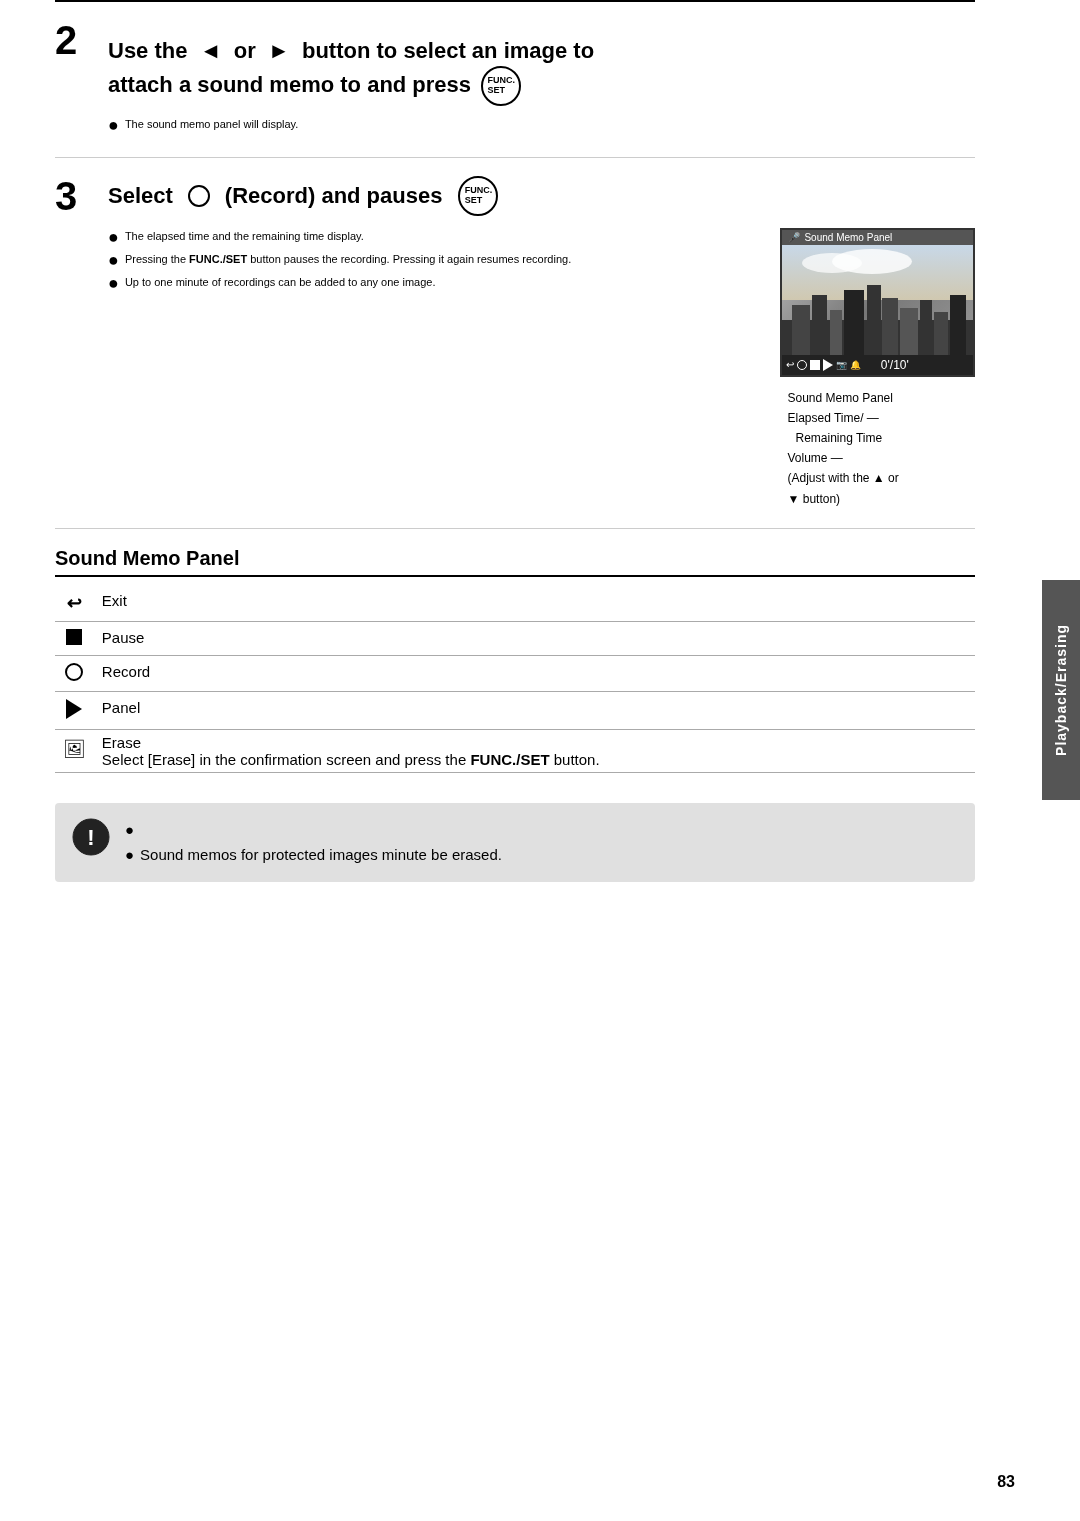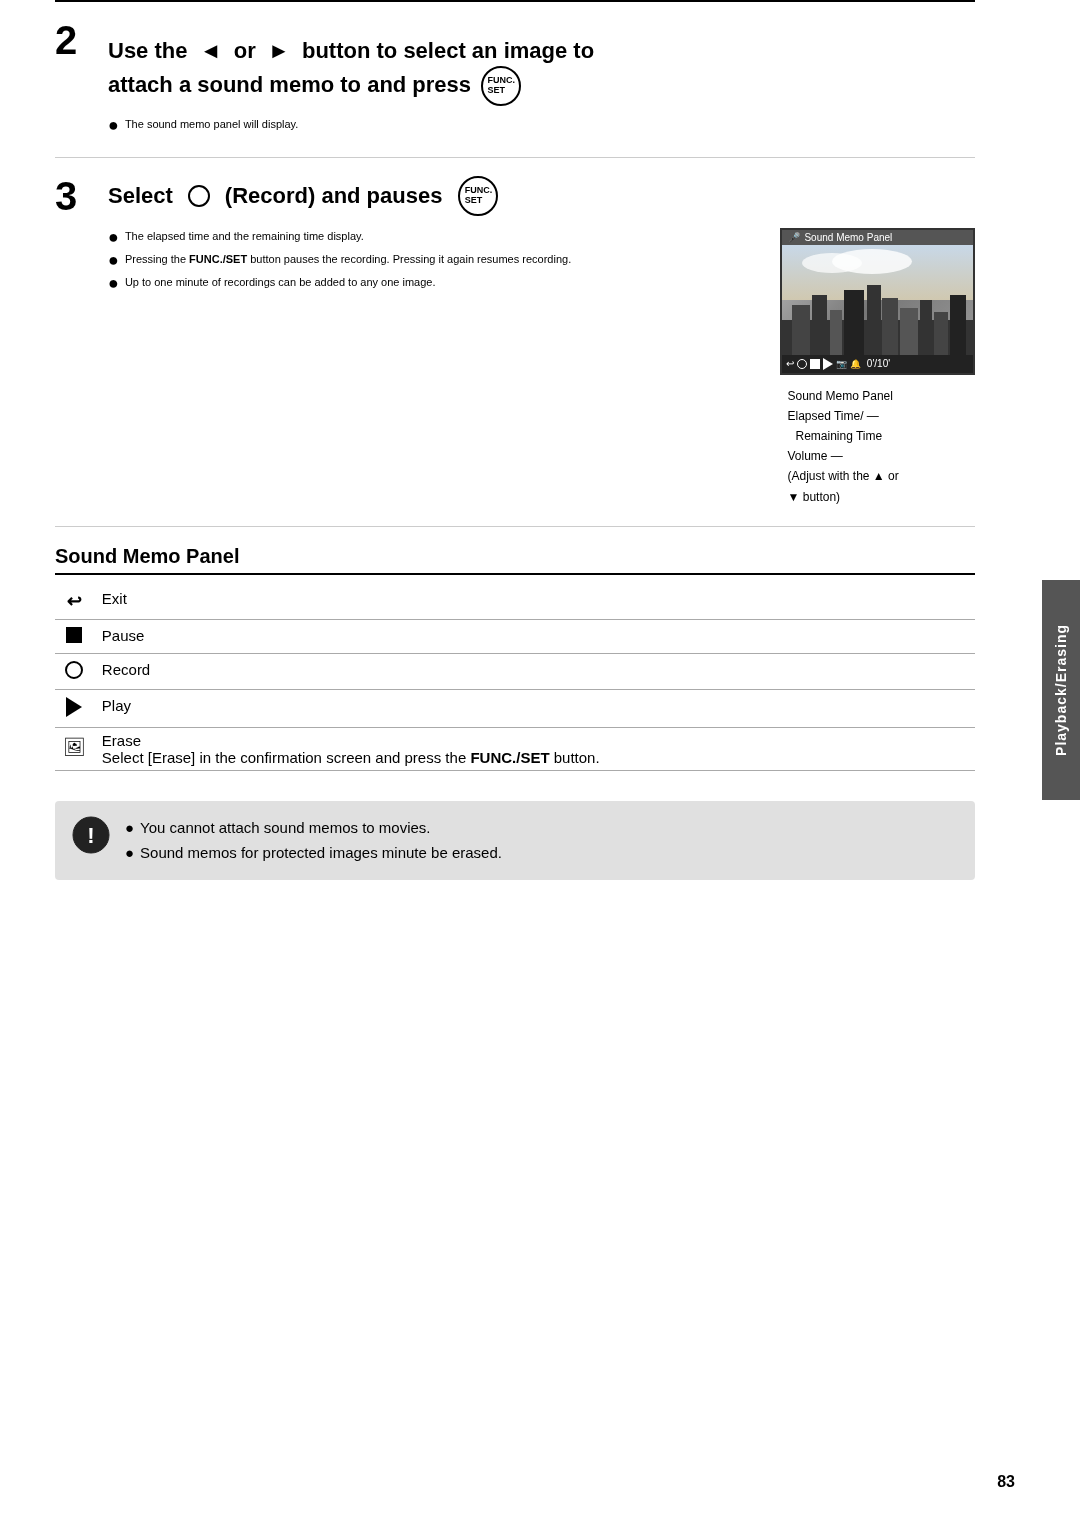--- a/index.html
+++ b/index.html
@@ -387,21 +387,21 @@
                     <rect x="168" y="15" width="16" height="60" fill="#222"></rect>
                   </svg>
                 </div>
                 <div class="camera-screen-footer">
                   <span style="font-size:10px;">↩</span>
                   <span style="display:inline-block;width:10px;height:10px;border:1.5px solid #fff;border-radius:50%;"></span>
                   <span style="display:inline-block;width:10px;height:10px;border:1.5px solid #fff;background:#fff;"></span>
                   <span style="display:inline-block;width:0;height:0;border-top:6px solid transparent;border-bottom:6px solid transparent;border-left:10px solid #fff;"></span>
                   <span style="font-size:9px;">📷</span>
                   <span style="font-size:9px;">🔔</span>
-                  <span style="font-size:10px;margin-left:2px;">0'/10'</span>
+                  <span style="font-size:12px;margin-left:16px;">0'/10'</span>
                 </div>
               </div>
 
               <div class="camera-annotation">
                 <div class="annotation-line">
                   <span>Sound Memo Panel</span>
                 </div>
                 <div class="annotation-line">
                   <span>Elapsed Time/ —</span>
                 </div>
@@ -448,21 +448,21 @@
           <td class="icon-cell">
             <span class="icon-record"></span>
           </td>
           <td>Record</td>
         </tr>
 
         <tr>
           <td class="icon-cell">
             <span class="icon-play"></span>
           </td>
-          <td>Play</td>
+          <td>Panel</td>
         </tr>
 
         <tr class="erase-row">
           <td class="icon-cell" style="vertical-align:top;padding-top:8px;">
             <span style="font-size:18px;">🖼</span>
           </td>
           <td>
             <div>Erase</div>
             <div>Select [Erase] in the confirmation screen and press the <strong>FUNC./SET</strong> button.</div>
           </td>
@@ -475,21 +475,20 @@
       <div class="warning-icon">
         
         <svg width="40" height="40" viewBox="0 0 40 40">
           <circle cx="20" cy="20" r="18" fill="#222" stroke="#222" stroke-width="1"></circle>
           <text x="20" y="28" text-anchor="middle" fill="#fff" font-size="22" font-weight="bold" font-family="Arial">!</text>
         </svg>
       </div>
       <div class="warning-bullets">
         <div class="warning-bullet">
           <span>●</span>
-          <span>You cannot attach sound memos to movies.</span>
         </div>
         <div class="warning-bullet">
           <span>●</span>
           <span>Sound memos for protected images minute be erased.</span>
         </div>
       </div>
     </div>
 
   </div>
 

